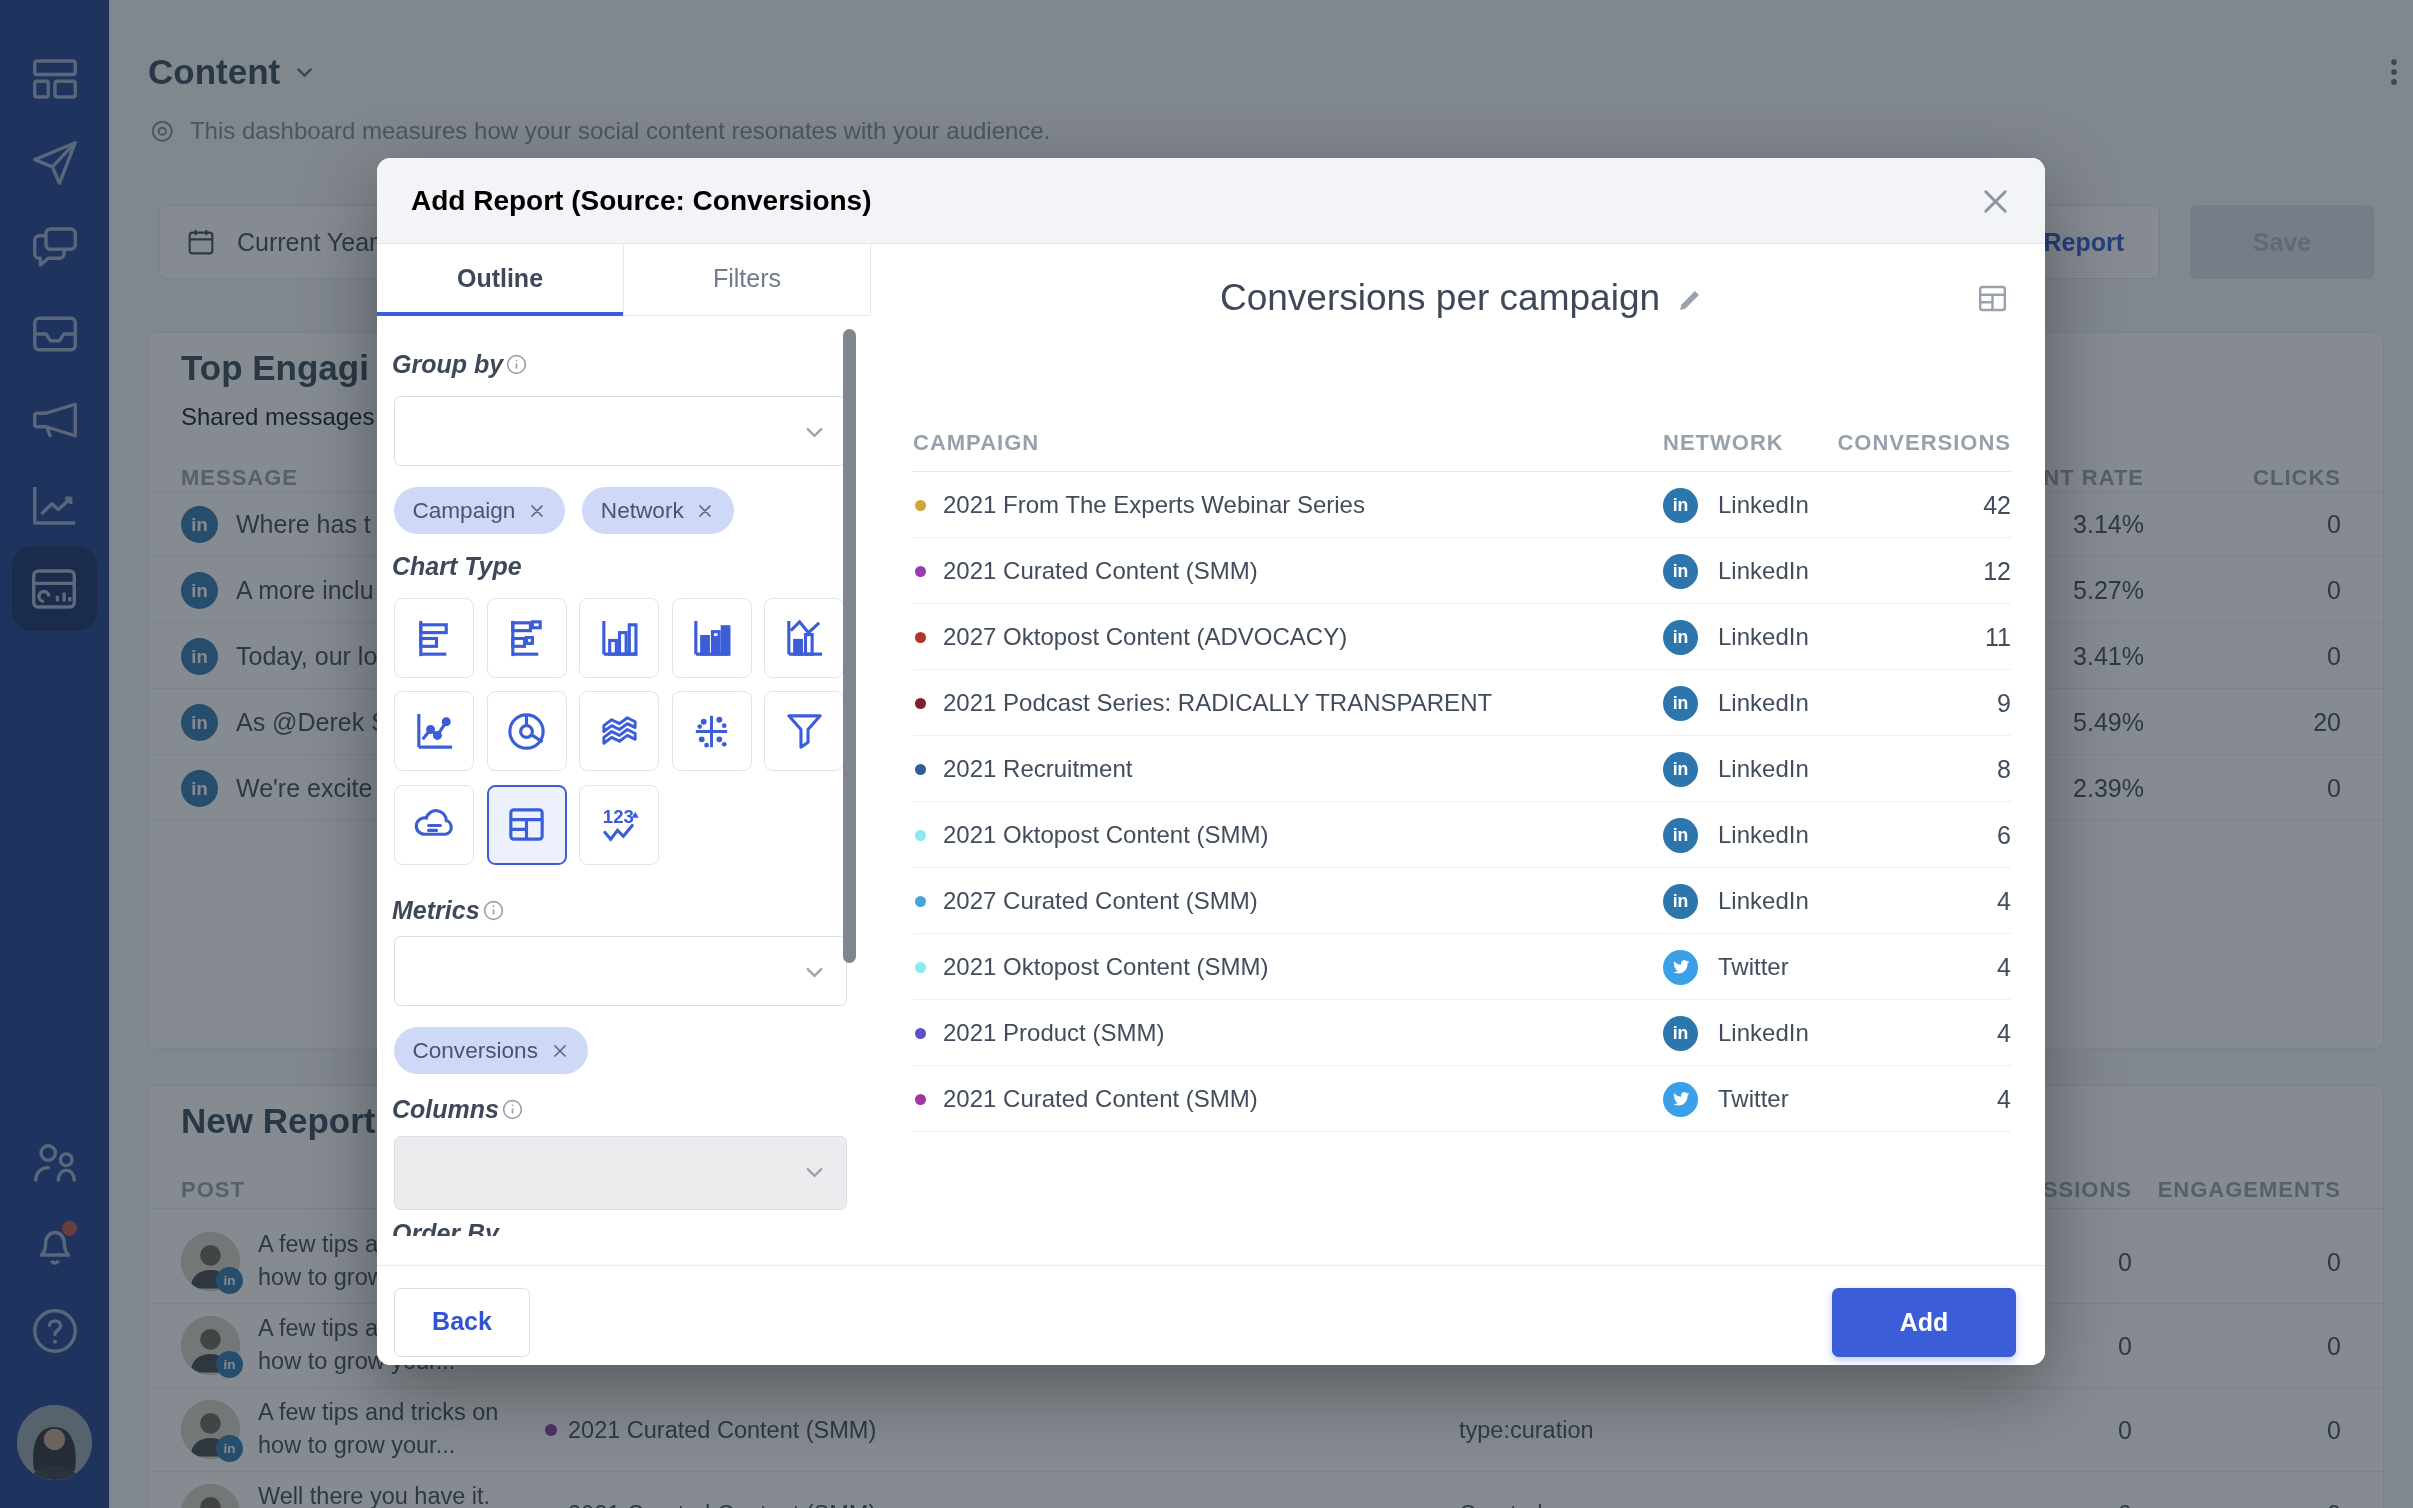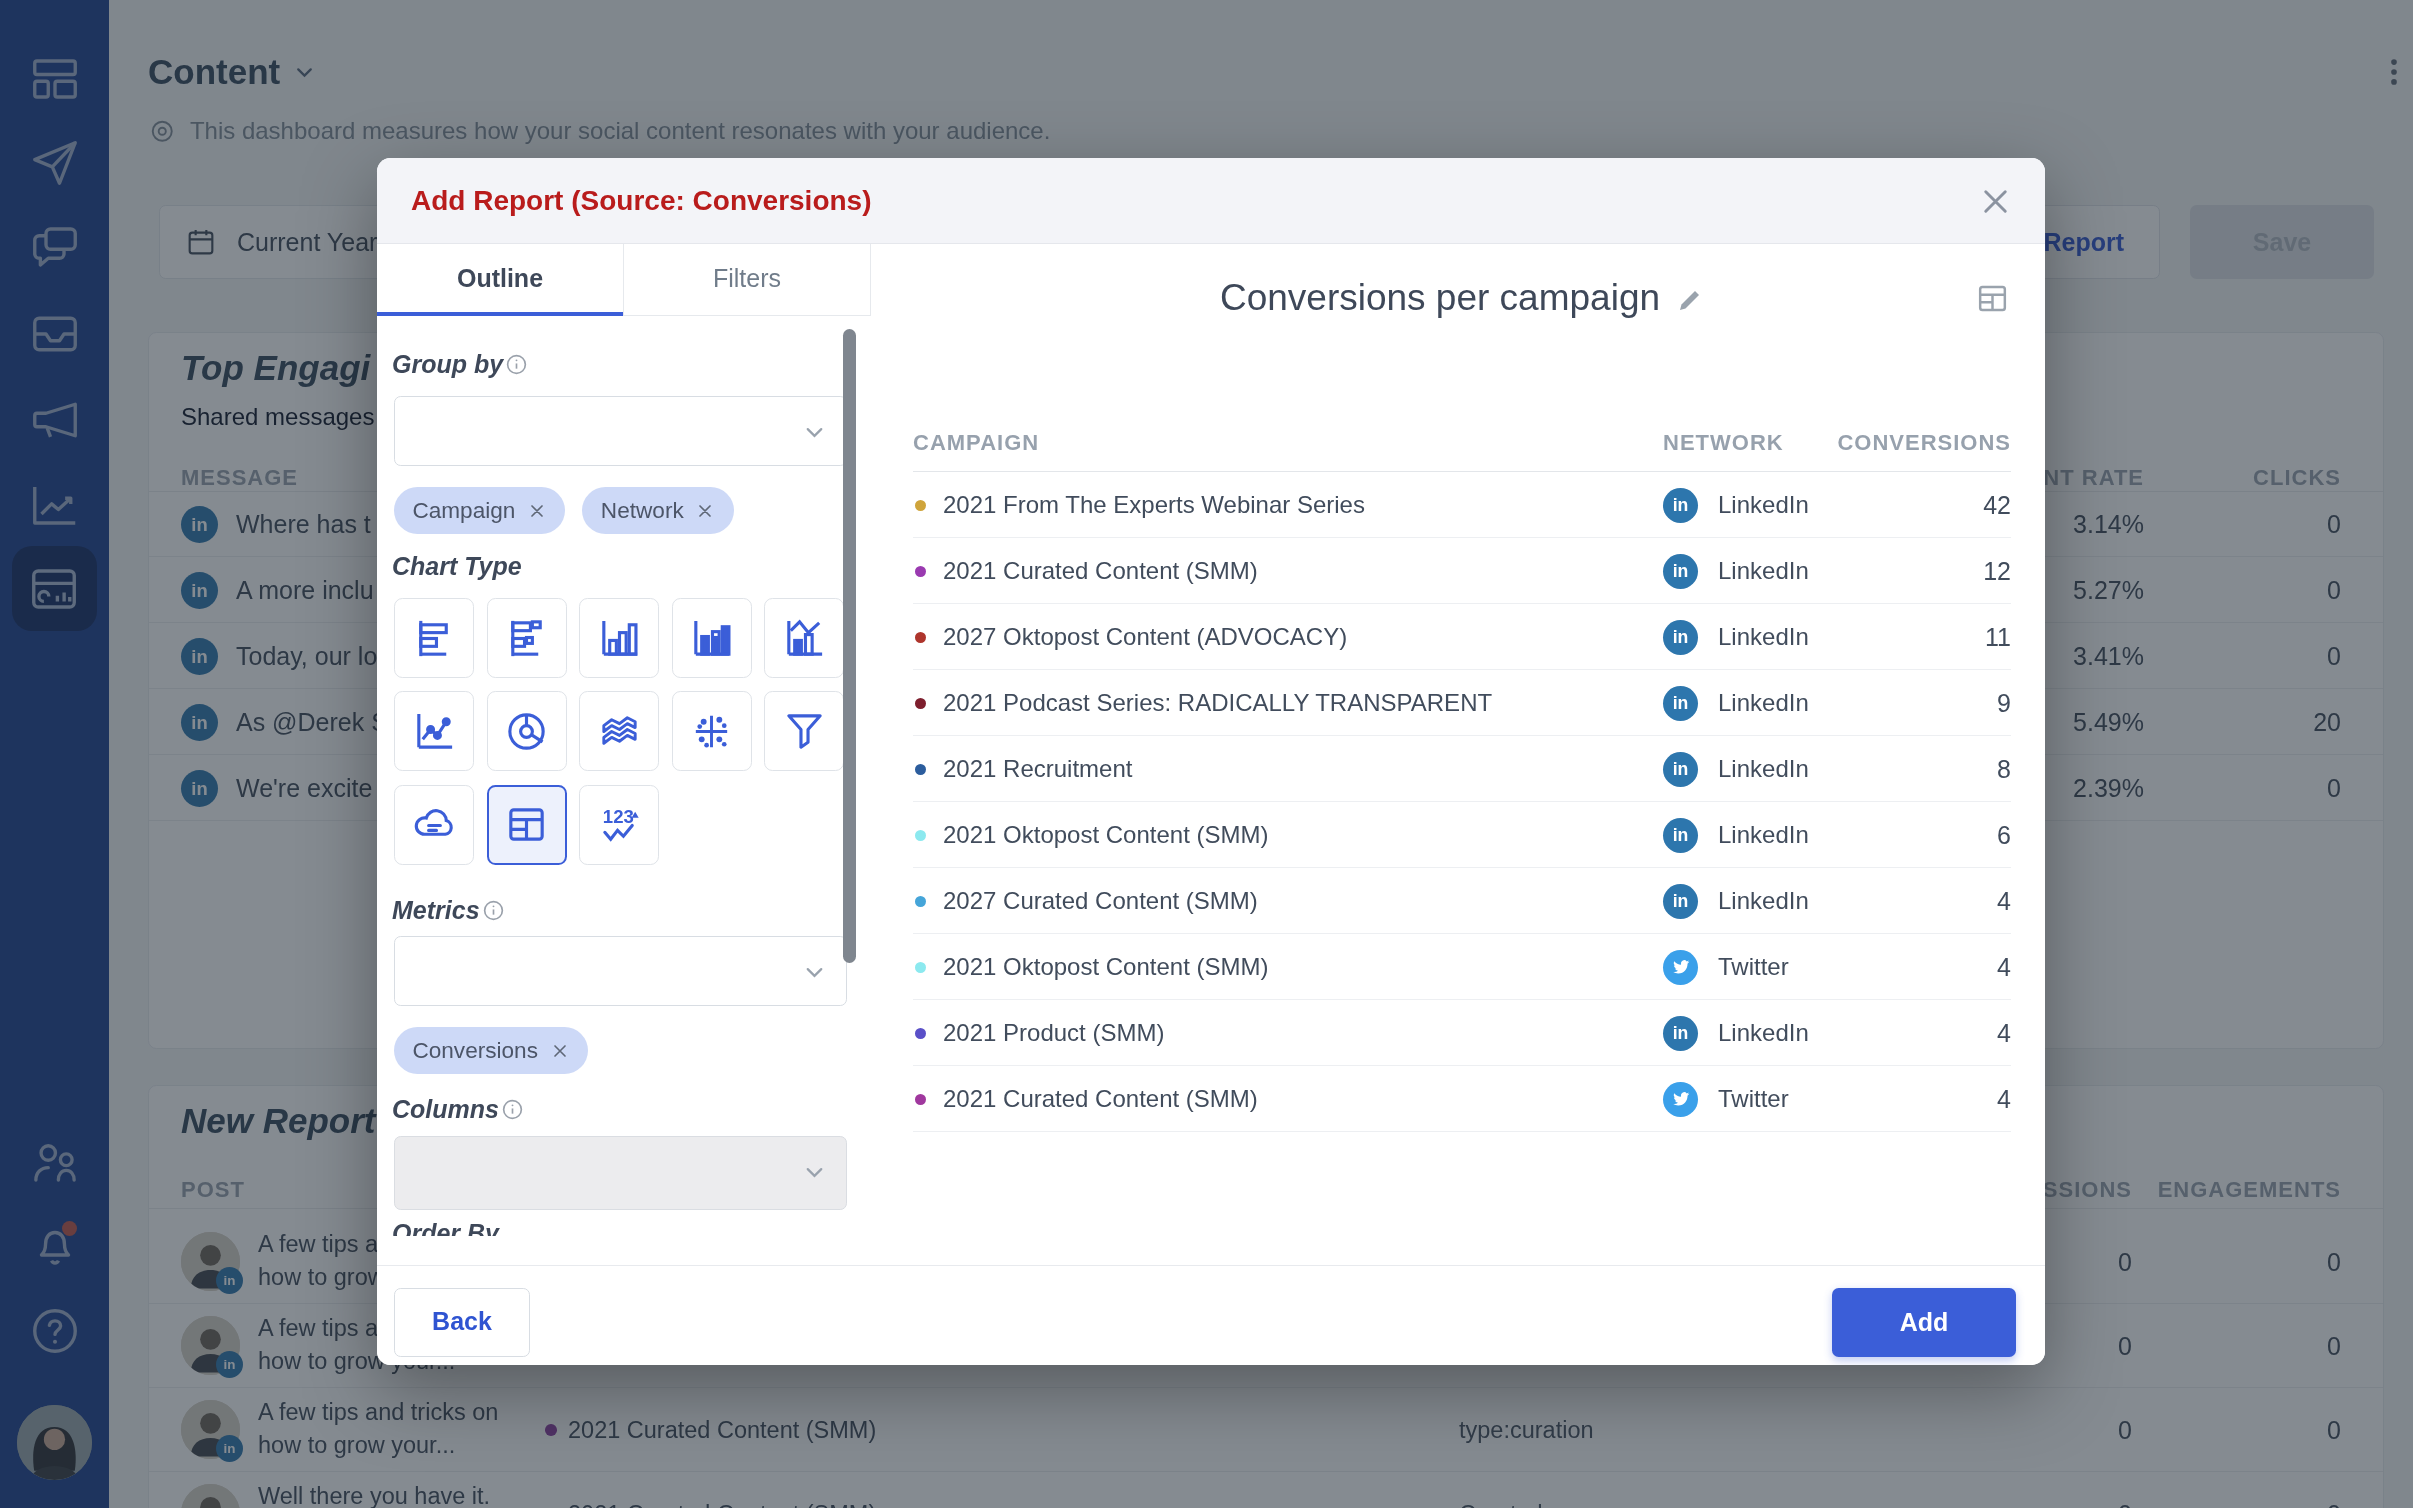--- a/index.html
+++ b/index.html
@@ -28,21 +28,21 @@
   .tbtn{position:absolute;top:205px;height:74px;border-radius:6.7px;font-size:25px;display:flex;align-items:center;}
   #btn-current-year{left:159px;width:520px;background:#fff;border:1.7px solid #e2e6ea;color:#3e4a5a;padding-left:25px;gap:20px;}
   #btn-current-year svg{width:32px;height:32px;}
   #btn-report{left:1967px;width:193px;background:#fff;border:1.7px solid #dfe3e8;color:#2f54d1;font-weight:600;justify-content:flex-end;padding-right:35px;}
   #btn-save{left:2190px;width:184px;background:#dde1e6;color:#afb7c0;font-weight:600;justify-content:center;}
 
   
   .card{position:absolute;left:148px;width:2236px;background:#fff;border:0.8px solid #e7eaee;border-radius:8.4px;}
   #card-top{top:332px;height:717px;}
   #card-new{top:1085px;height:469px;}
-  .card h2{position:absolute;left:32px;top:15px;margin:0;font-size:35px;font-weight:600;color:#33475b;white-space:nowrap;font-style:italic;}
+  .card h2{position:absolute;left:32px;top:15px;margin:0;font-size:35px;font-weight:600;color:#33475b;white-space:nowrap;}
   .card .subtitle{position:absolute;left:32px;top:70px;font-size:24px;color:#0f172a;white-space:nowrap;}
   .thead{position:absolute;font-size:22px;font-weight:bold;color:#97a1ad;letter-spacing:1px;white-space:nowrap;}
   .hr{position:absolute;left:0;width:100%;height:0.8px;background:#e8ebee;}
 
   #msg-rows{position:absolute;left:0;top:158px;width:100%;}
   .mrow{position:relative;height:66px;border-bottom:0.8px solid #ebedf0;}
   .mrow .li-ic{position:absolute;left:32px;top:15px;}
   .mrow .msg{position:absolute;left:87px;top:0;line-height:66px;font-size:25px;color:#3f4a5a;white-space:nowrap;}
   .mrow .rate{position:absolute;right:239px;top:0;line-height:66px;font-size:25px;color:#3f4a5a;}
   .mrow .clicks{position:absolute;right:42px;top:0;line-height:66px;font-size:25px;color:#3f4a5a;}
@@ -61,21 +61,21 @@
   .prow2 .eng{position:absolute;right:42px;top:0;line-height:84px;font-size:25px;color:#3f4a5a;}
 
   .li-circle{width:37px;height:37px;border-radius:50%;background:#2d76ad;color:#fff;font-size:18.4px;font-weight:bold;
     display:flex;align-items:center;justify-content:center;}
 
   
   #overlay{position:absolute;inset:0;background:rgba(33,43,54,.55);z-index:10;}
   #modal{position:absolute;left:377px;top:158px;width:1668px;height:1207px;background:#fff;border-radius:13.4px;
     box-shadow:0 25px 75px rgba(0,0,0,.35);z-index:20;overflow:hidden;}
   #modal-header{position:absolute;left:0;top:0;width:100%;height:86px;background:#f3f4f8;border-bottom:0.8px solid #e5e7ec;}
-  #modal-title{position:absolute;left:34px;top:0;line-height:86px;font-size:28px;font-weight:bold;color:#b91c1c;}
+  #modal-title{position:absolute;left:34px;top:0;line-height:86px;font-size:28px;font-weight:bold;color:#000000;}
   #modal-close{position:absolute;right:30px;top:23.5px;width:39px;height:39px;color:#8b93a0;cursor:pointer;}
 
   #tabs{position:absolute;left:0;top:86px;width:494px;height:72px;border-bottom:0.8px solid #e6e9ed;}
   .tab{position:absolute;top:0;height:72px;width:247px;text-align:center;line-height:69px;font-size:25px;}
   #tab-outline{left:0;color:#3e4859;font-weight:600;border-right:0.8px solid #e6e9ed;}
   #tab-outline .underline{position:absolute;left:0;bottom:0;width:100%;height:4.2px;background:#3b5ed8;}
   #tab-filters{left:247px;color:#707c8a;border-right:0.8px solid #e6e9ed;}
 
   #left-scroll{position:absolute;left:0;top:158px;width:494px;height:920px;overflow:hidden;}
   .sec-label{position:absolute;left:15px;font-size:25px;font-weight:600;color:#3e4859;display:flex;align-items:center;gap:1px;white-space:nowrap;font-style:italic;}

